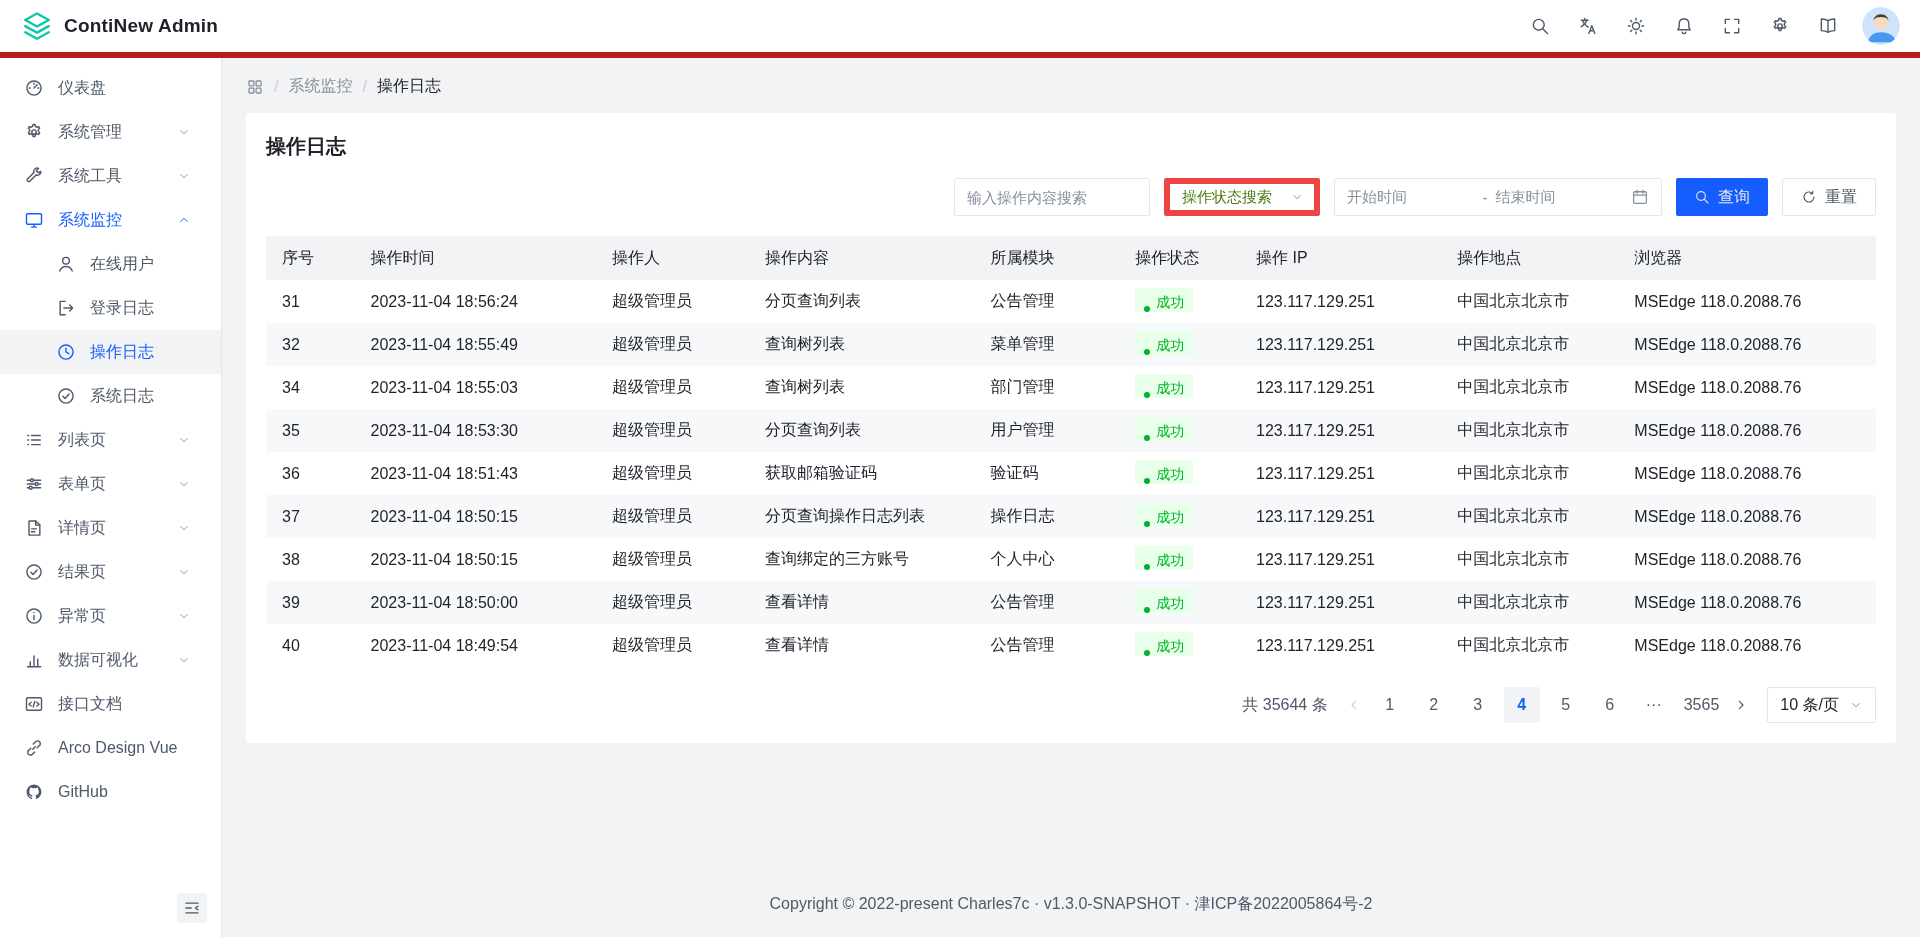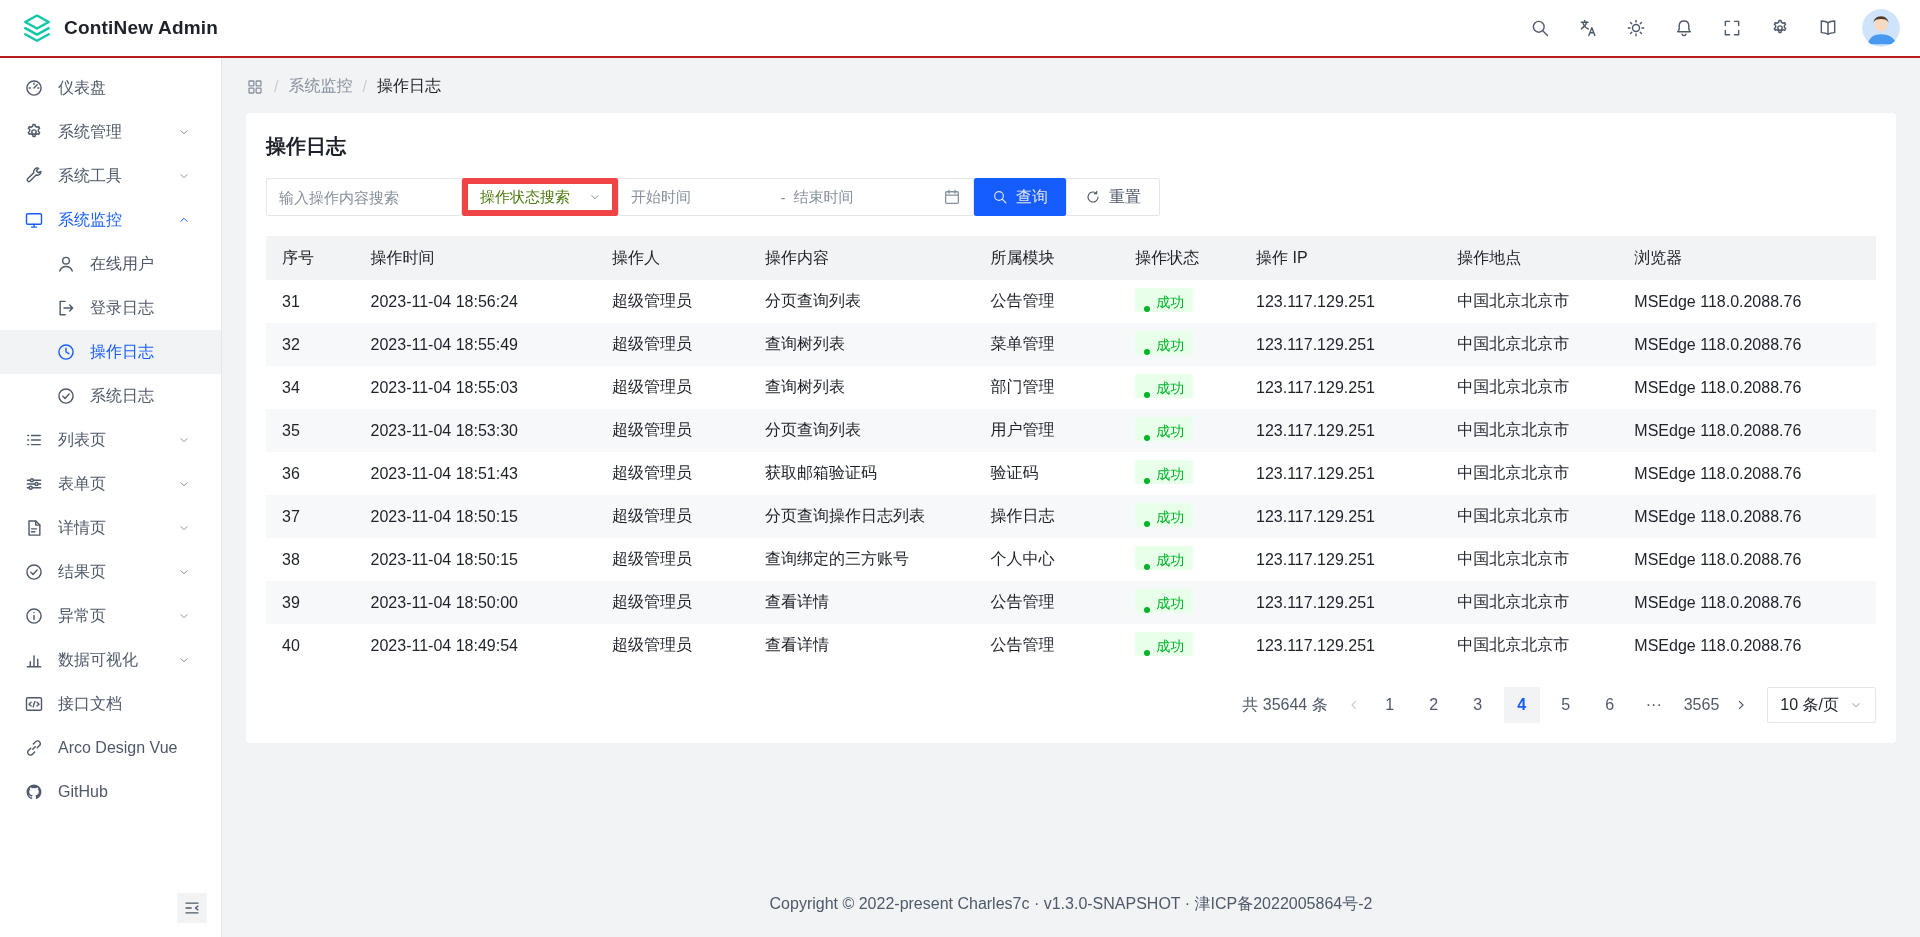--- a/index.html
+++ b/index.html
@@ -4,21 +4,21 @@
 <style>
   *{box-sizing:border-box;margin:0;padding:0;}
   html,body{width:1920px;height:937px;}
   body{font-family:"Liberation Sans","DejaVu Sans",sans-serif;font-size:16px;color:#1d2129;background:#f2f3f5;overflow:hidden;}
   .icon{display:inline-flex;align-items:center;justify-content:center;flex:0 0 auto;}
   .icon svg{width:100%;height:100%;display:block;}
 
   .app{display:flex;flex-direction:column;width:1920px;height:937px;}
 
   
-  .header{flex:0 0 58px;height:58px;background:#fff;border-bottom:2px solid #b91c1c;display:flex;align-items:center;justify-content:space-between;padding:0 20px;z-index:5;}
+  .header{flex:0 0 58px;height:58px;background:#fff;border-bottom:6px solid #b91c1c;display:flex;align-items:center;justify-content:space-between;padding:0 20px;z-index:5;}
   .logo{display:flex;align-items:center;gap:10px;cursor:pointer;}
   .logo .icon{width:34px;height:34px;color:#0fc6a7;}
   .logo-title{font-size:19px;font-weight:600;color:#1d2129;letter-spacing:.2px;}
   .header-actions{display:flex;align-items:center;gap:8px;}
   .header-icon-btn{width:40px;height:40px;border:none;background:transparent;border-radius:50%;display:flex;align-items:center;justify-content:center;color:#4e5969;cursor:pointer;}
   .header-icon-btn .icon{width:20px;height:20px;}
   .avatar{width:38px;height:38px;border-radius:50%;border:none;padding:0;background:transparent;cursor:pointer;overflow:hidden;margin-left:6px;}
   .avatar svg{width:100%;height:100%;display:block;}
 
   
@@ -39,26 +39,26 @@
   .main{flex:1;display:flex;flex-direction:column;min-width:0;overflow:hidden;}
   .breadcrumb{display:flex;align-items:center;gap:10px;padding:18px 24px 16px;color:#86909c;font-size:16px;}
   .breadcrumb .icon{width:18px;height:18px;color:#86909c;}
   .crumb{cursor:pointer;}
   .crumb-sep{color:#c9cdd4;}
   .crumb.current{color:#1d2129;cursor:default;}
 
   .card{background:#fff;border-radius:4px;margin:0 24px;padding:20px;}
   .card-title{font-size:20px;font-weight:600;margin-bottom:18px;color:#1d2129;}
 
-  .filters{display:flex;align-items:center;gap:0;margin-bottom:20px;}
+  .filters{display:flex;align-items:center;gap:14px;margin-bottom:20px;justify-content:flex-end;}
   .tb-input{height:38px;width:196px;border:1px solid #e5e6eb;border-radius:2px;background:#fff;padding:0 12px;font:inherit;font-size:15px;color:#1d2129;outline:none;}
   .tb-input::placeholder{color:#86909c;}
   .select{height:38px;width:156px;border:6px solid #ef4444;border-radius:2px;background:#fff;display:flex;align-items:center;justify-content:space-between;padding:0 10px 0 12px;font-size:15px;color:#4d7c0f;cursor:pointer;}
   .select .icon{width:14px;height:14px;color:#86909c;}
-  .range{height:38px;width:356px;border:1px solid #e5e6eb;border-radius:2px;background:#fff;display:flex;align-items:center;gap:8px;padding:0 12px;font-size:15px;color:#86909c;cursor:pointer;}
+  .range{height:38px;width:328px;border:1px solid #e5e6eb;border-radius:2px;background:#fff;display:flex;align-items:center;gap:8px;padding:0 12px;font-size:15px;color:#86909c;cursor:pointer;}
   .range .ph{flex:1;}
   .range .icon{width:18px;height:18px;color:#86909c;}
   .btn{height:38px;border-radius:2px;border:none;display:inline-flex;align-items:center;gap:8px;padding:0 18px;font:inherit;font-size:16px;cursor:pointer;}
   .btn .icon{width:16px;height:16px;}
   .btn-primary{background:#165dff;color:#e5e5e5;}
   .btn-secondary{background:#fff;border:1px solid #e5e6eb;color:#4e5969;}
 
   table{width:100%;border-collapse:collapse;table-layout:fixed;}
   thead th{background:#f2f3f5;height:44px;font-weight:500;font-size:16px;text-align:left;padding:0 16px;color:#1d2129;white-space:nowrap;overflow:hidden;}
   tbody td{height:43px;padding:0 16px;font-size:16px;color:#1d2129;white-space:nowrap;overflow:hidden;text-overflow:ellipsis;}

